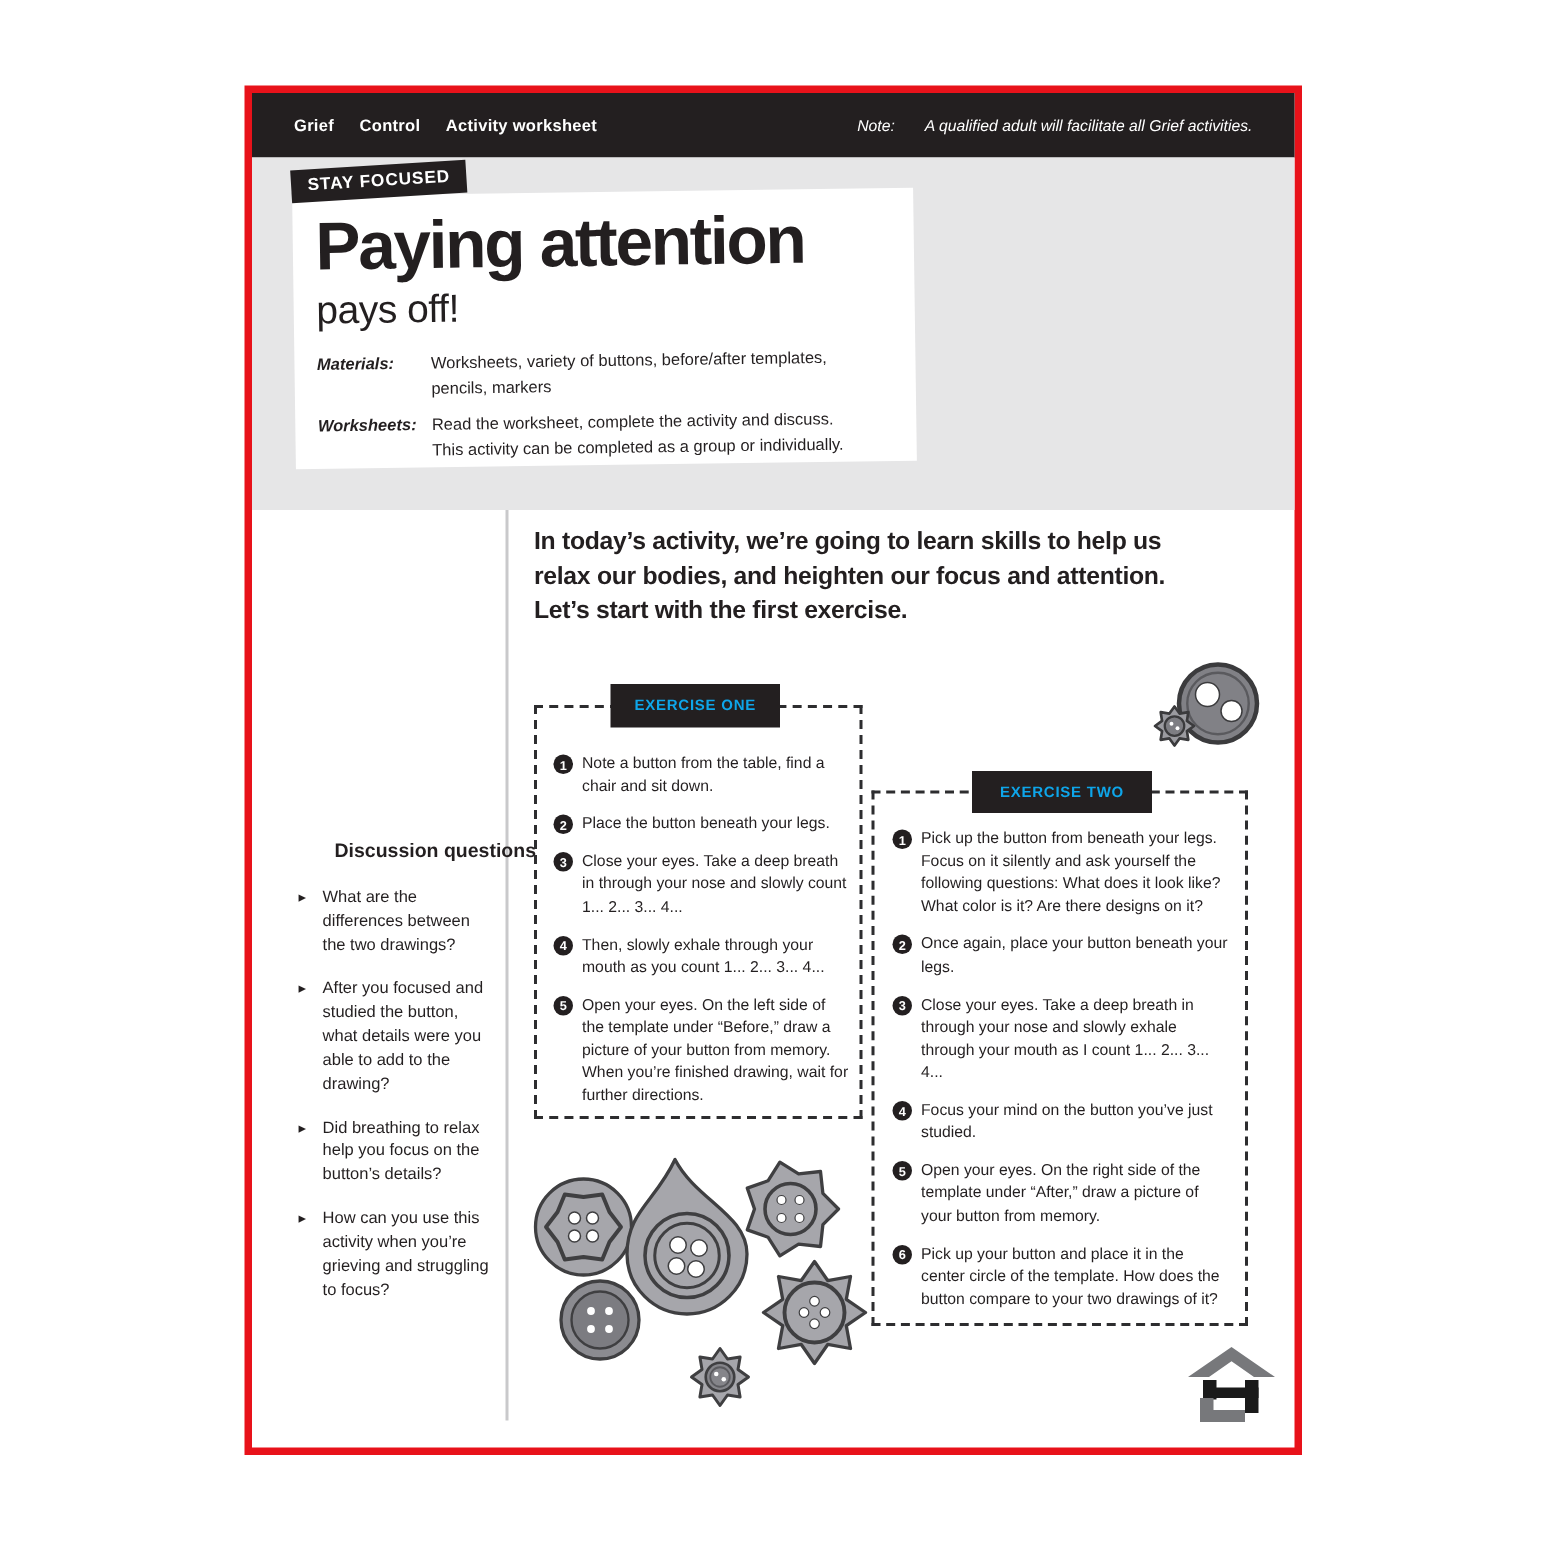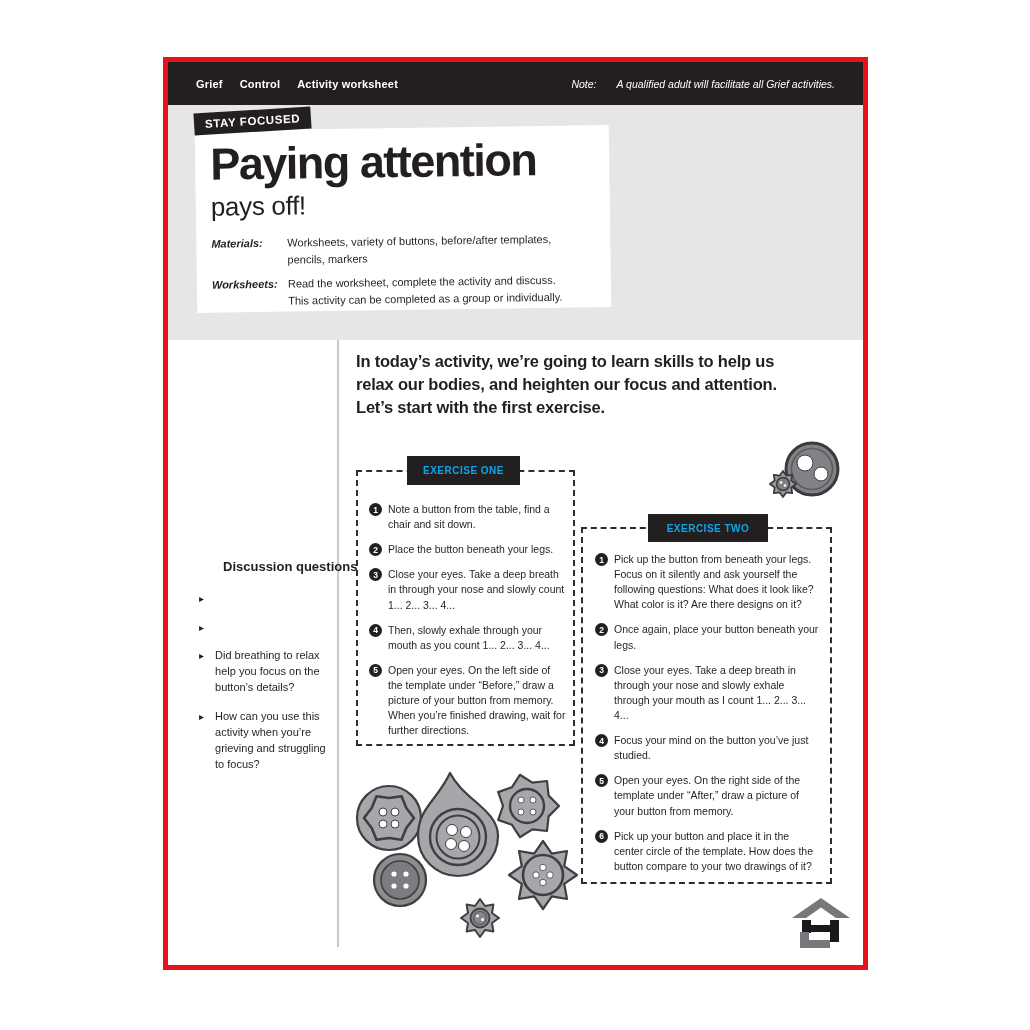--- a/index.html
+++ b/index.html
@@ -135,23 +135,25 @@
       </div>
     </div>
   </div>
 
   <div class="divider"></div>
 
   <div class="sidebar-h">Discussion questions</div>
   <div class="questions">
     <div class="q">
       <span class="qmark">▸</span>
+      <p>What are the differences between the two drawings?</p>
     </div>
     <div class="q">
       <span class="qmark">▸</span>
+      <p>After you focused and studied the button, what details were you able to add to the drawing?</p>
     </div>
     <div class="q">
       <span class="qmark">▸</span>
       <p>Did breathing to relax help you focus on the button’s details?</p>
     </div>
     <div class="q">
       <span class="qmark">▸</span>
       <p>How can you use this activity when you’re grieving and struggling to focus?</p>
     </div>
   </div>

